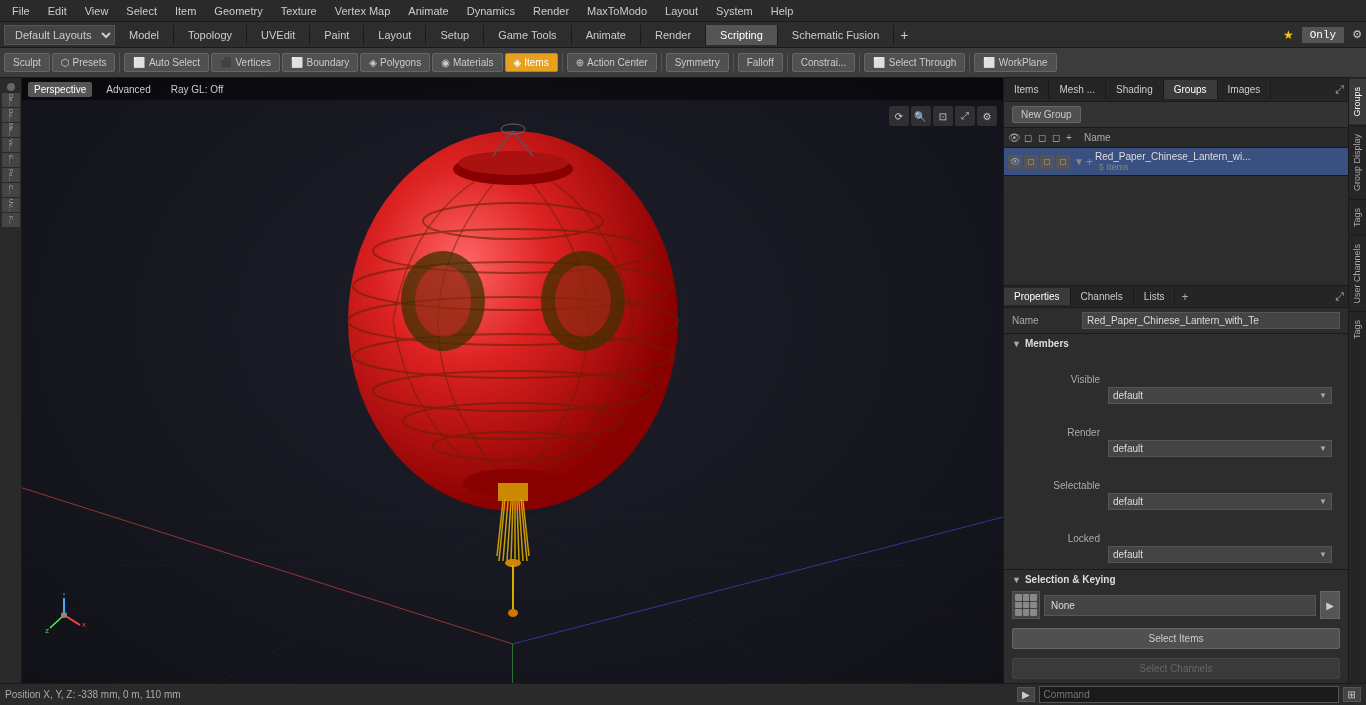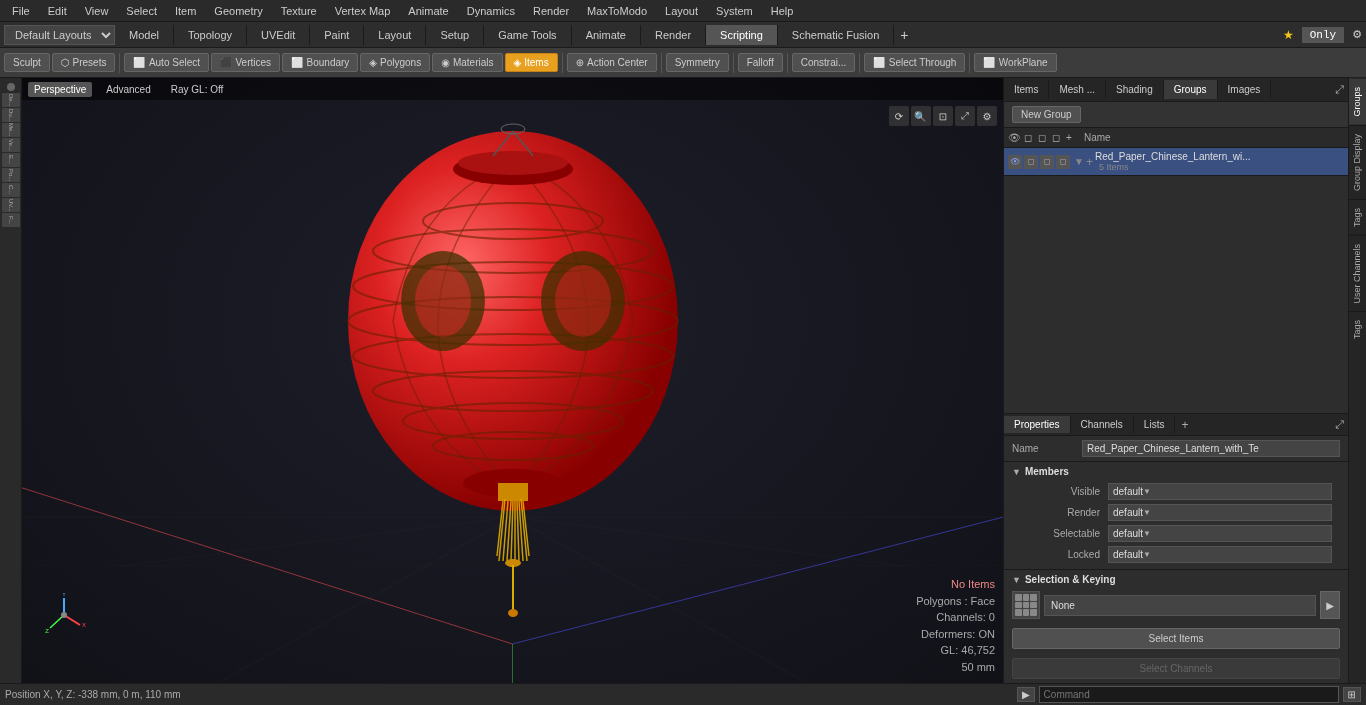--- a/index.html
+++ b/index.html
@@ -95,21 +95,21 @@
 
     
     #members-section { padding: 4px 8px; }
     .section-header { display: flex; align-items: center; gap: 4px; margin-bottom: 4px; cursor: pointer; }
     .section-triangle { color: #aaa; font-size: 9px; }
     .section-label { color: #ddd; font-size: 10px; font-weight: bold; }
 
     
     .prop-row { display: flex; align-items: center; padding: 2px 8px; }
     .prop-label { color: #aaa; font-size: 10px; width: 80px; text-align: right; margin-right: 8px; }
-    .prop-dropdown { flex: 1; background: #444; color: #ddd; border: 1px solid #555; padding: 2px 4px; font-size: 10px; display: flex; align-items: center; cursor: pointer; }
+    .prop-dropdown { flex: 1; background: #444; color: #ddd; border: 1px solid #555; padding: 2px 4px; font-size: 10px; display: flex; align-items: center; justify-content: space-between; cursor: pointer; margin-top: 32px; }
     .prop-dropdown-arrow { color: #aaa; font-size: 8px; }
 
     
     #sel-keying { padding: 4px 8px; border-top: 1px solid #1a1a1a; }
     #sel-keying-header { display: flex; align-items: center; gap: 4px; margin-bottom: 6px; cursor: pointer; }
     #keying-controls { display: flex; flex-direction: column; gap: 9px; }
     #keying-top { display: flex; align-items: center; gap: 4px; }
     .keying-grid { width: 28px; height: 28px; background: #444; display: grid; grid-template-columns: 1fr 1fr 1fr; gap: 1px; padding: 2px; border: 1px solid #555; }
     .keying-dot { background: #888; border-radius: 1px; }
     .keying-none { font-size: 10px; color: #ddd; flex: 1; background: #444; border: 1px solid #555; padding: 4px 6px; }
@@ -348,28 +348,20 @@
       </div>
 
       <div id="vp-controls" style="top:28px; right:6px; display:flex; flex-direction:row; gap:2px; align-items:center;">
         <div class="vp-ctrl-btn">⟳</div>
         <div class="vp-ctrl-btn">🔍</div>
         <div class="vp-ctrl-btn">⊡</div>
         <div class="vp-ctrl-btn">⤢</div>
         <div class="vp-ctrl-btn">⚙</div>
       </div>
 
-      <div id="vp-info">
-        <div id="no-items">No Items</div>
-        <div>Polygons : Face</div>
-        <div>Channels: 0</div>
-        <div>Deformers: ON</div>
-        <div>GL: 46,752</div>
-        <div>50 mm</div>
-      </div>
 
       <div id="compass" style="position:absolute;bottom:50px;left:20px;">
         <svg width="45" height="45" viewBox="0 0 45 45">
           <line x1="22" y1="22" x2="22" y2="5" stroke="#4af" stroke-width="2"></line>
           <line x1="22" y1="22" x2="38" y2="32" stroke="#f44" stroke-width="2"></line>
           <line x1="22" y1="22" x2="8" y2="35" stroke="#4f4" stroke-width="1.5"></line>
           <circle cx="22" cy="22" r="3" fill="#888"></circle>
           <text x="22" y="3" fill="#4af" font-size="6" text-anchor="middle">Y</text>
           <text x="42" y="34" fill="#f44" font-size="6" text-anchor="middle">X</text>
           <text x="5" y="40" fill="#4f4" font-size="6" text-anchor="middle">Z</text>

